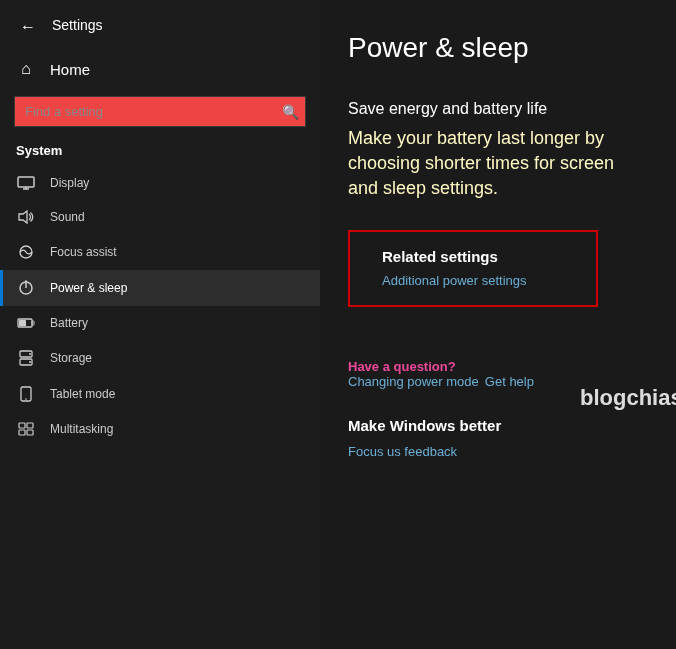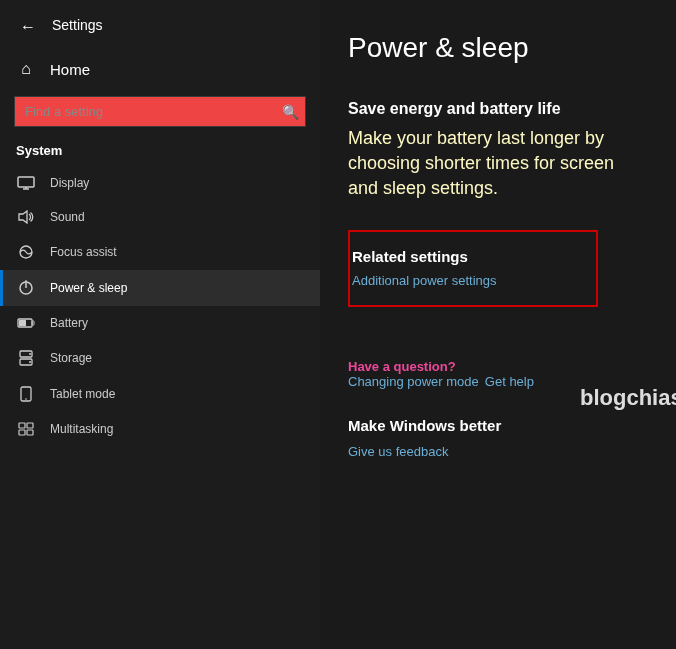--- a/index.html
+++ b/index.html
@@ -162,35 +162,35 @@
 
     .page-title {
       font-size: 28px;
       font-weight: 300;
       color: #ffffff;
       margin-bottom: 36px;
     }
 
     .section-title {
       font-size: 16px;
-      font-weight: 700;
+      font-weight: 400;
       color: #ffffff;
       margin-bottom: 8px;
     }
 
     .section-desc {
       font-size: 18px;
       color: #fef9c3;
       margin-bottom: 28px;
       line-height: 1.4;
     }
 
     .related-settings-box {
       border: 2px solid #cc0000;
-      padding: 16px 2px;
+      padding: 16px 32px;
       margin-bottom: 32px;
       display: inline-block;
       min-width: 250px;
     }
 
     .related-settings-title {
       font-size: 15px;
       font-weight: 600;
       color: #ffffff;
       margin-bottom: 6px;
@@ -363,18 +363,18 @@
     <div class="have-question-title">Have a question?</div>
     <div class="question-links">
       <a class="related-link" href="#">Changing power mode</a>
       <a class="related-link" href="#">Get help</a>
     </div>
   </div>
 
   
   <div>
     <div class="make-better-title">Make Windows better</div>
-    <a class="related-link" href="#">Give us feedback</a>
+    <a class="related-link" href="#">Focus us feedback</a>
   </div>
 
   
   <div class="watermark-overlay">blogchiasekienthuc.com</div>
 </div>
 
 </body></html>

